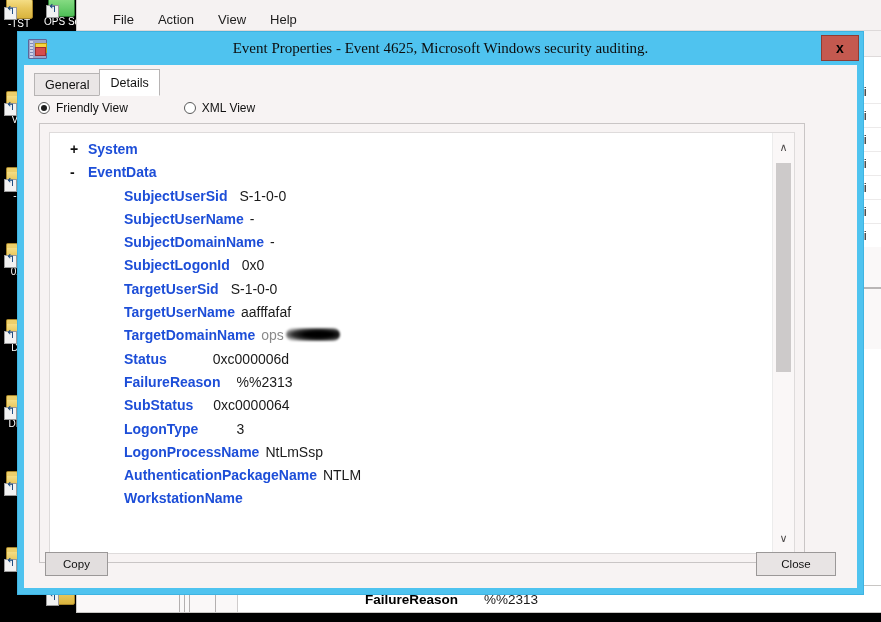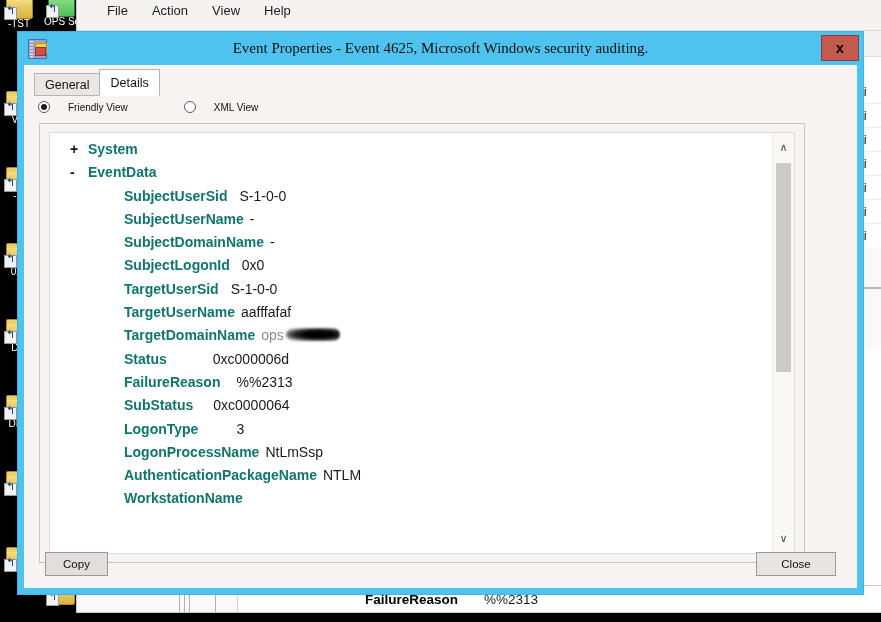--- a/index.html
+++ b/index.html
@@ -82,22 +82,22 @@
     width: 805px; height: 612px;
     background: #fdfbfb;
     border: 1px solid #c8c6c4;
     border-top: none;
   }
   #mmc-menubar {
     height: 31px;
     background: #f5f2f2;
     border-bottom: 1px solid #ddd9d9;
     display: flex;
-    align-items: flex-start;
-    padding-left: 18px;
+    align-items: flex-end;
+    padding-left: 24px;
     box-sizing: border-box;
   }
   .menu-item {
     font-size: 13px;
     color: #1c1c1c;
     padding: 3px 12px;
     font-family: "Liberation Sans", sans-serif;
   }
   #mmc-toolbar {
     height: 26px;
@@ -291,22 +291,22 @@
   #viewmode {
     position: absolute;
     left: 14px; top: 36px;
     display: flex;
     align-items: center;
     gap: 56px;
   }
   .radio-wrap {
     display: flex;
     align-items: center;
-    gap: 18px;
-    font-size: 10px;
+    gap: 6px;
+    font-size: 12px;
     color: #111;
     font-family: "Liberation Sans", sans-serif;
   }
   .radio {
     width: 12px; height: 12px;
     border: 1px solid #5a5a5a;
     border-radius: 50%;
     background: #fff;
     position: relative;
     box-sizing: border-box;
@@ -353,21 +353,21 @@
     font-family: "Liberation Sans", sans-serif;
   }
   .node .sign {
     width: 18px;
     font-weight: bold;
     color: #111;
     font-size: 14px;
   }
   .node .nm {
     font-weight: bold;
-    color: #0f766e;
+    color: #1d4ed8;
   }
   .node.child {
     padding-left: 54px;
   }
   .node .val {
     color: #1a1a1a;
     margin-left: 6px;
     white-space: nowrap;
   }
   .node .val.pad {

